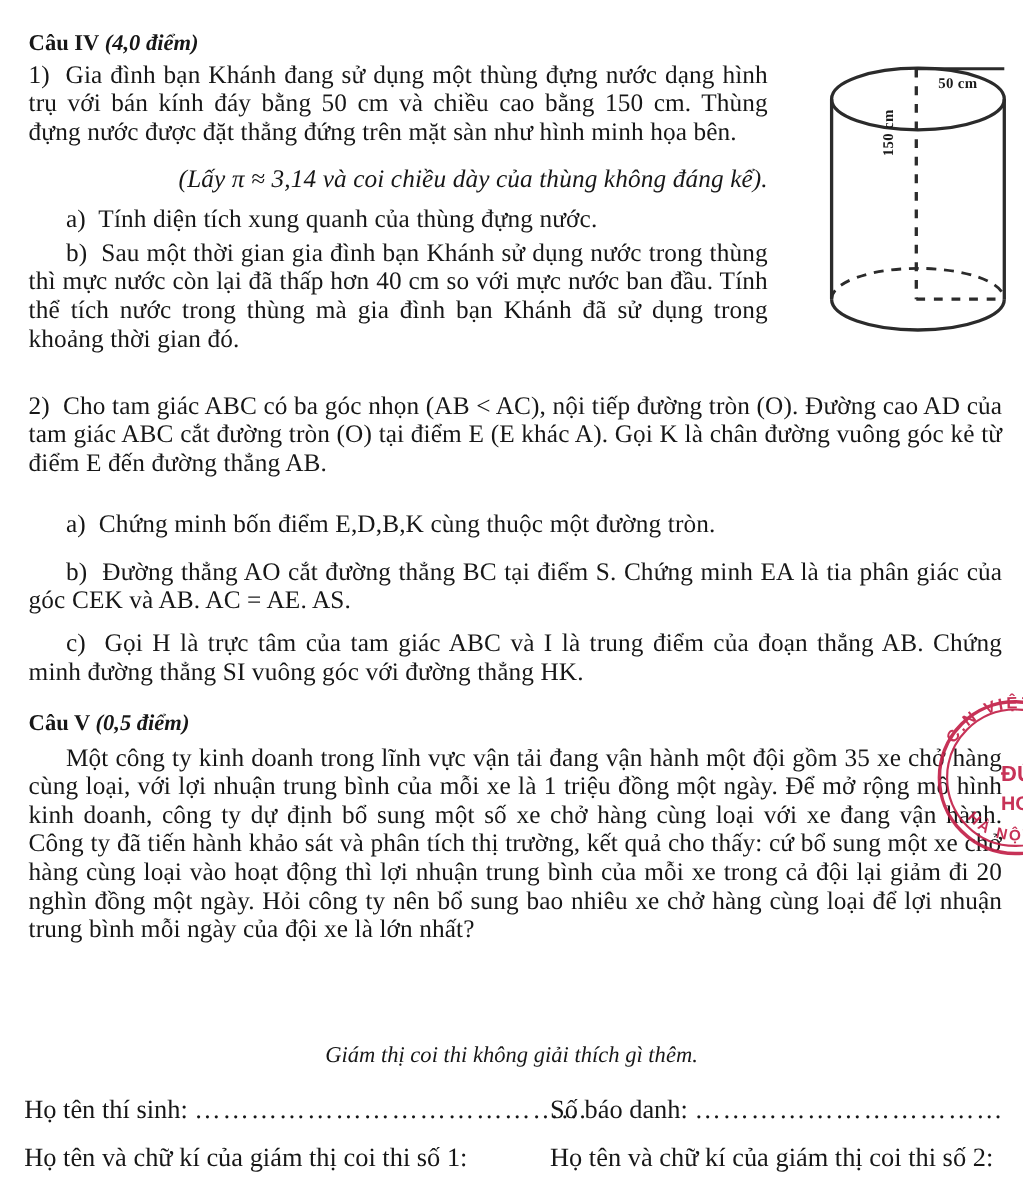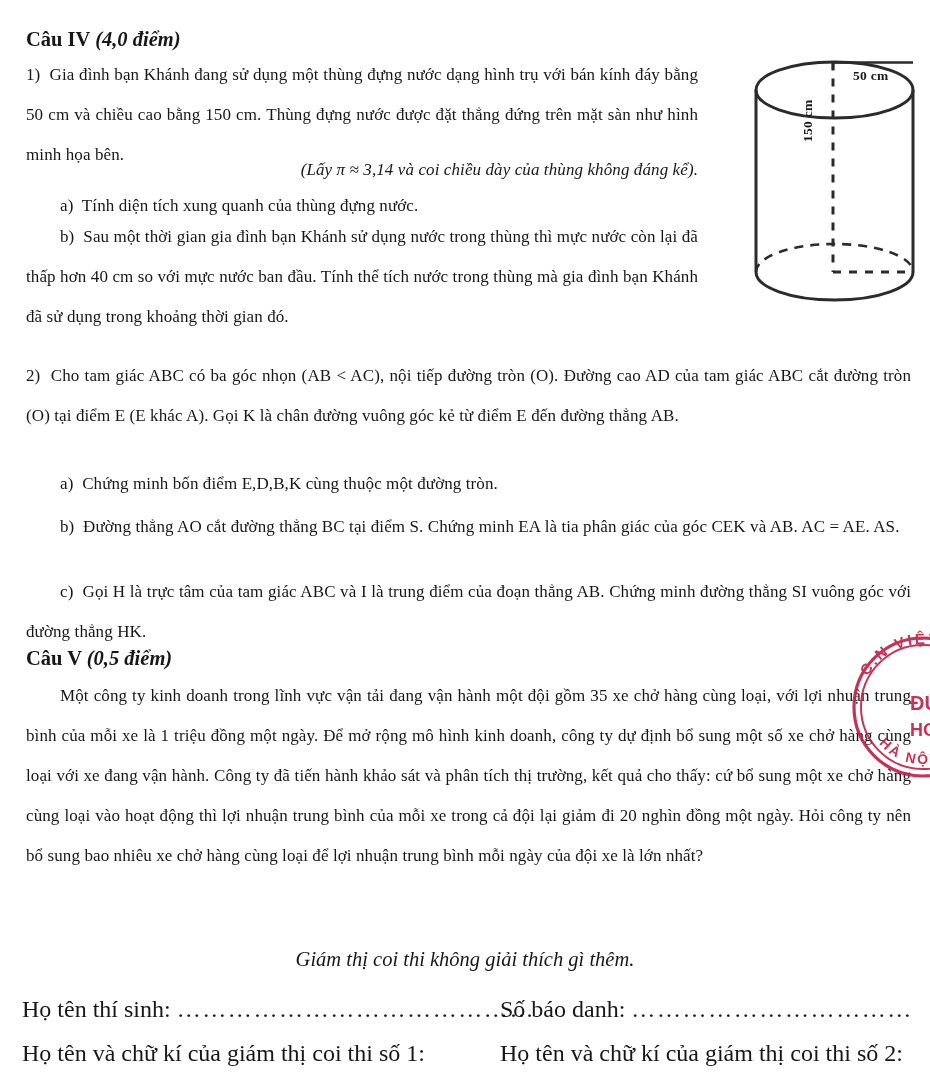--- a/index.html
+++ b/index.html
@@ -12,22 +12,22 @@
     overflow:hidden;
     -webkit-font-smoothing:antialiased;
   }
   .page{position:relative;width:930px;height:1088px;}
 
   
   .para{
     position:absolute;
     text-align:justify;
     text-justify:inter-word;
-    font-size:17px;
-    line-height:40px;
+    font-size:23px;
+    line-height:26px;
     letter-spacing:0.1px;
   }
   .indent{text-indent:34px;}
   .heading{
     position:absolute;
     font-size:20.5px;
     line-height:26px;
     font-weight:bold;
     white-space:nowrap;
   }

